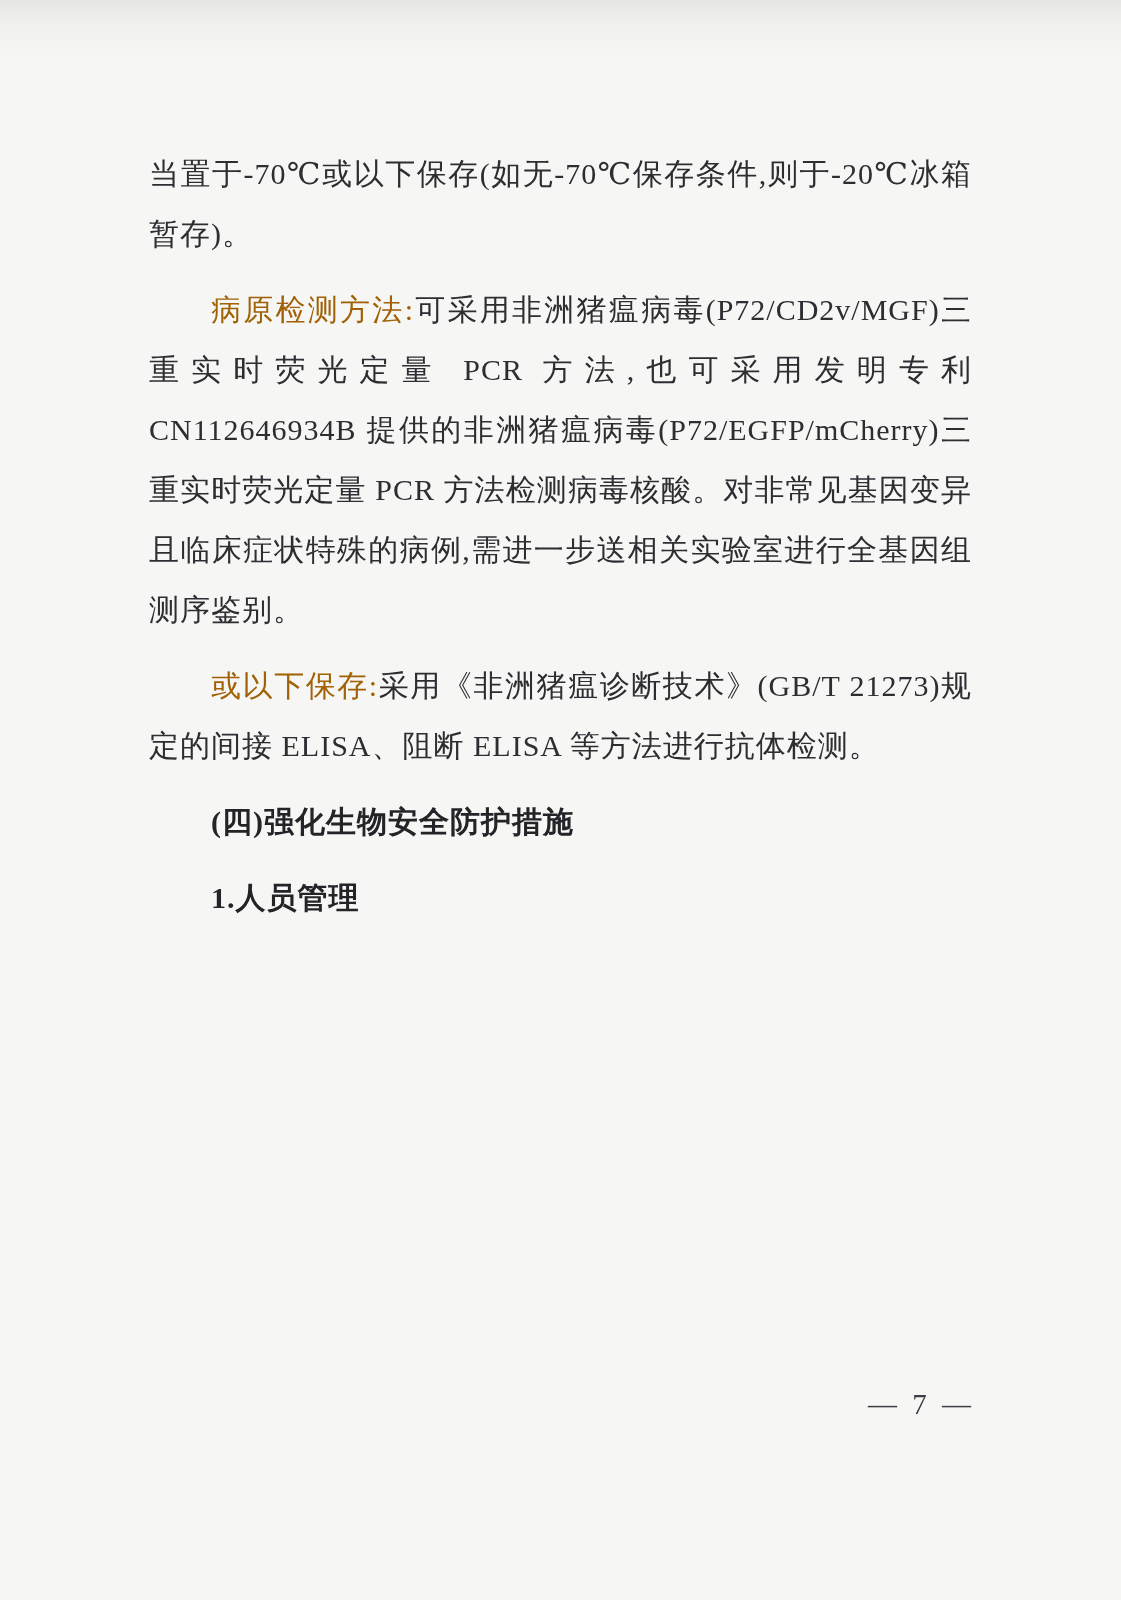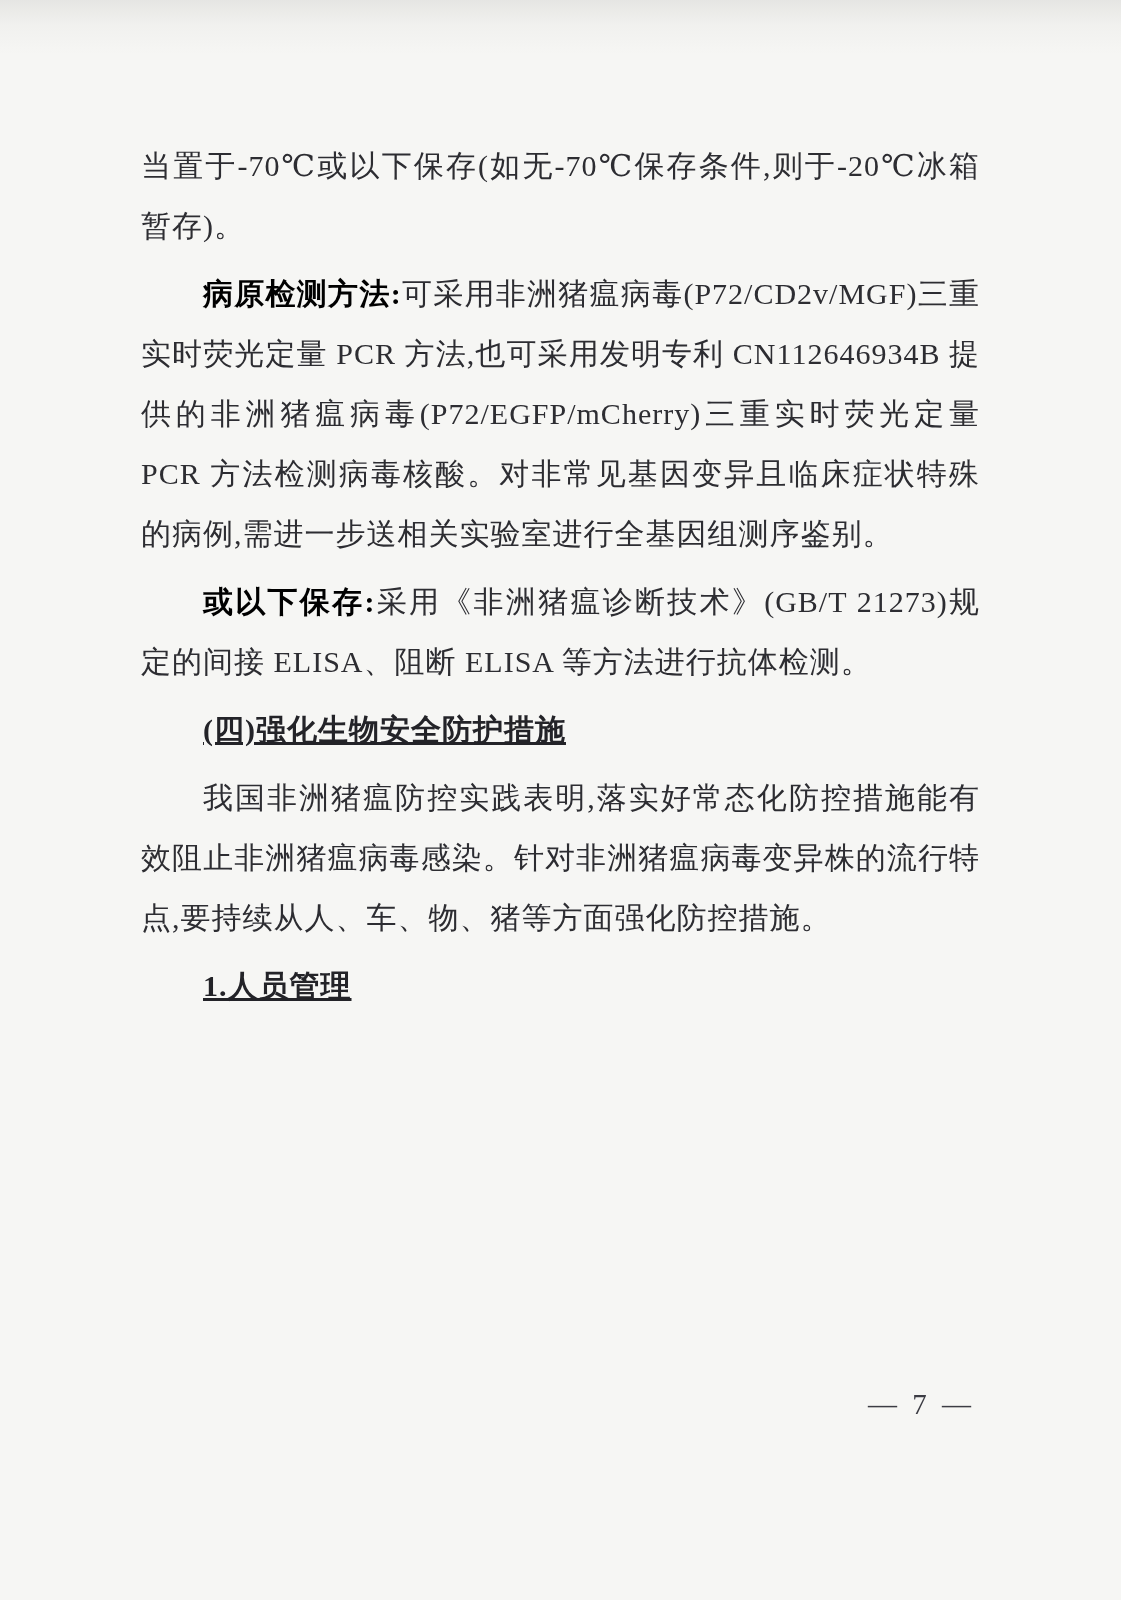--- a/index.html
+++ b/index.html
@@ -29,33 +29,32 @@
     left: 133px;
     top: 128px;
     width: 855px;
     color: #2d2d32;
     font-size: 30px;
     line-height: 60px;
     letter-spacing: 1px;
     text-align: justify;
   }
   .para {
-    margin: 8px;
+    margin: 16px;
   }
   .para.indent {
     text-indent: 62px;
   }
   .lead {
-    font-weight: 700;
-    color: #000000;
+    font-weight: 400;
+    color: #a16207;
   }
   .heading {
     font-weight: 700;
     color: #232328;
-    text-decoration: underline;
   }
   .page-number {
     position: absolute;
     top: 1384px;
     right: 146px;
     font-size: 29px;
     line-height: 40px;
     letter-spacing: 4px;
     color: #3c3c44;
   }
@@ -69,21 +68,20 @@
   <div class="content">
 
     <p class="para"><span>当置于-70℃或以下保存(如无-70℃保存条件,则于-20℃冰箱暂存)。</span></p>
 
     <p class="para indent"><span class="lead">病原检测方法:</span><span>可采用非洲猪瘟病毒(P72/CD2v/MGF)三重实时荧光定量 PCR 方法,也可采用发明专利 CN112646934B 提供的非洲猪瘟病毒(P72/EGFP/mCherry)三重实时荧光定量 PCR 方法检测病毒核酸。对非常见基因变异且临床症状特殊的病例,需进一步送相关实验室进行全基因组测序鉴别。</span></p>
 
     <p class="para indent"><span class="lead">或以下保存:</span><span>采用《非洲猪瘟诊断技术》(GB/T 21273)规定的间接 ELISA、阻断 ELISA 等方法进行抗体检测。</span></p>
 
     <p class="para indent heading"><span>(四)强化生物安全防护措施</span></p>
 
-    <p class="para indent"><span>我国非洲猪瘟防控实践表明,落实好常态化防控措施能有效阻止非洲猪瘟病毒感染。针对非洲猪瘟病毒变异株的流行特点,要持续从人、车、物、猪等方面强化防控措施。</span></p>
 
     <p class="para indent heading"><span>1.人员管理</span></p>
 
 
 
   </div>
 
   <div class="page-number">— 7 —</div>
 </div>
 

